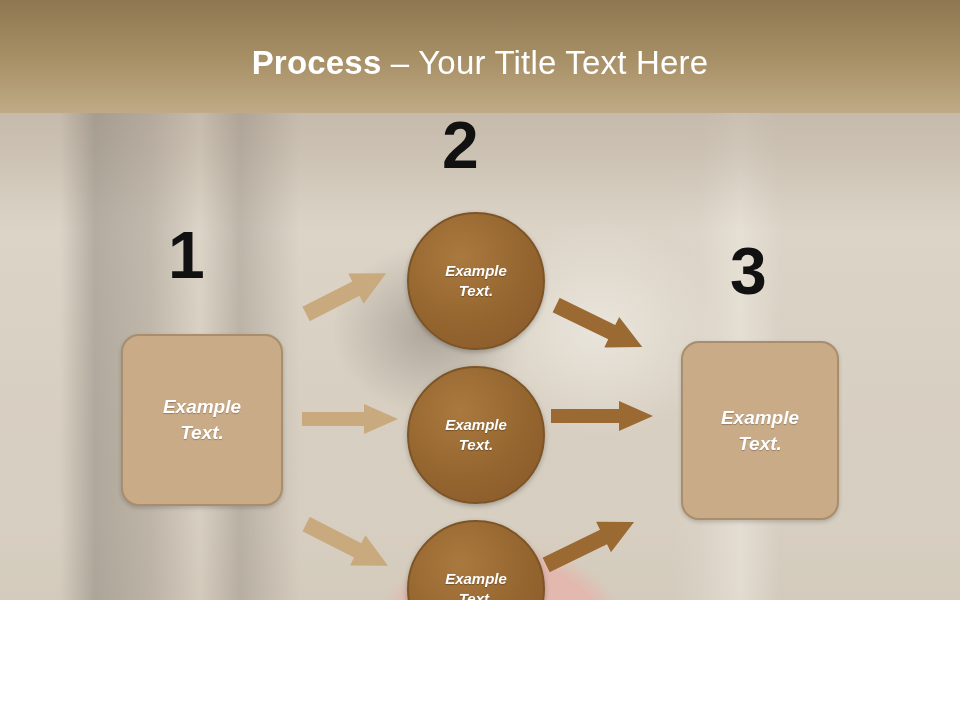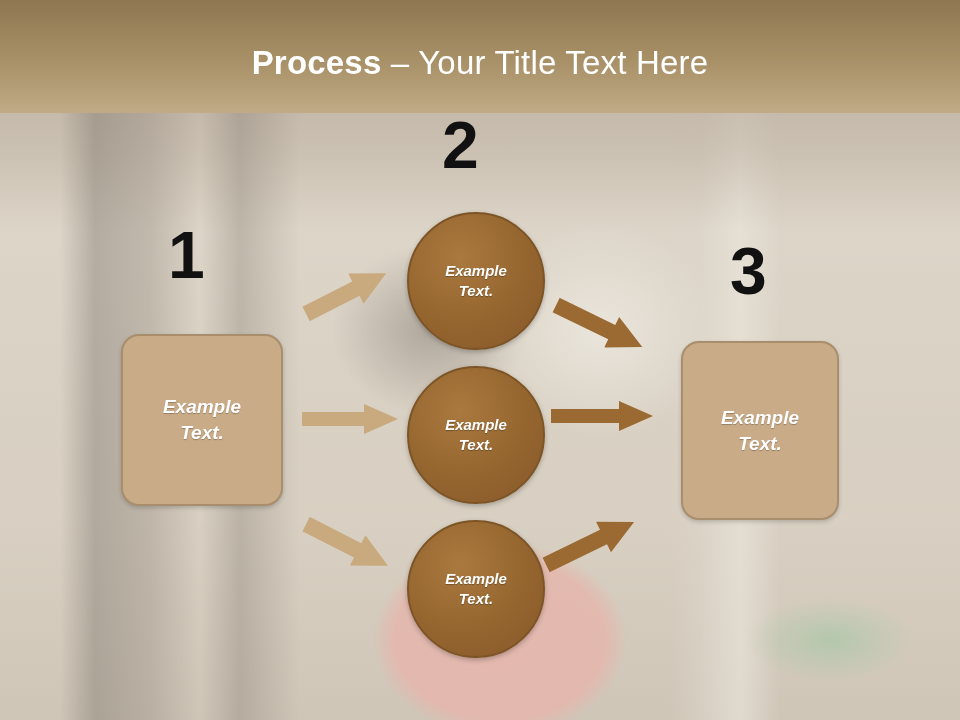--- a/index.html
+++ b/index.html
@@ -8,21 +8,21 @@
   }
   body {
     width: 960px;
     height: 720px;
     font-family: "Liberation Sans", sans-serif;
     overflow: hidden;
   }
   .slide {
     position: relative;
     width: 960px;
-    height: 720px;
+    height: 600px;
     overflow: hidden;
     background: #cdbfa8;
   }
 
   
   .photo {
     position: absolute;
     inset: 0;
     background:
       

